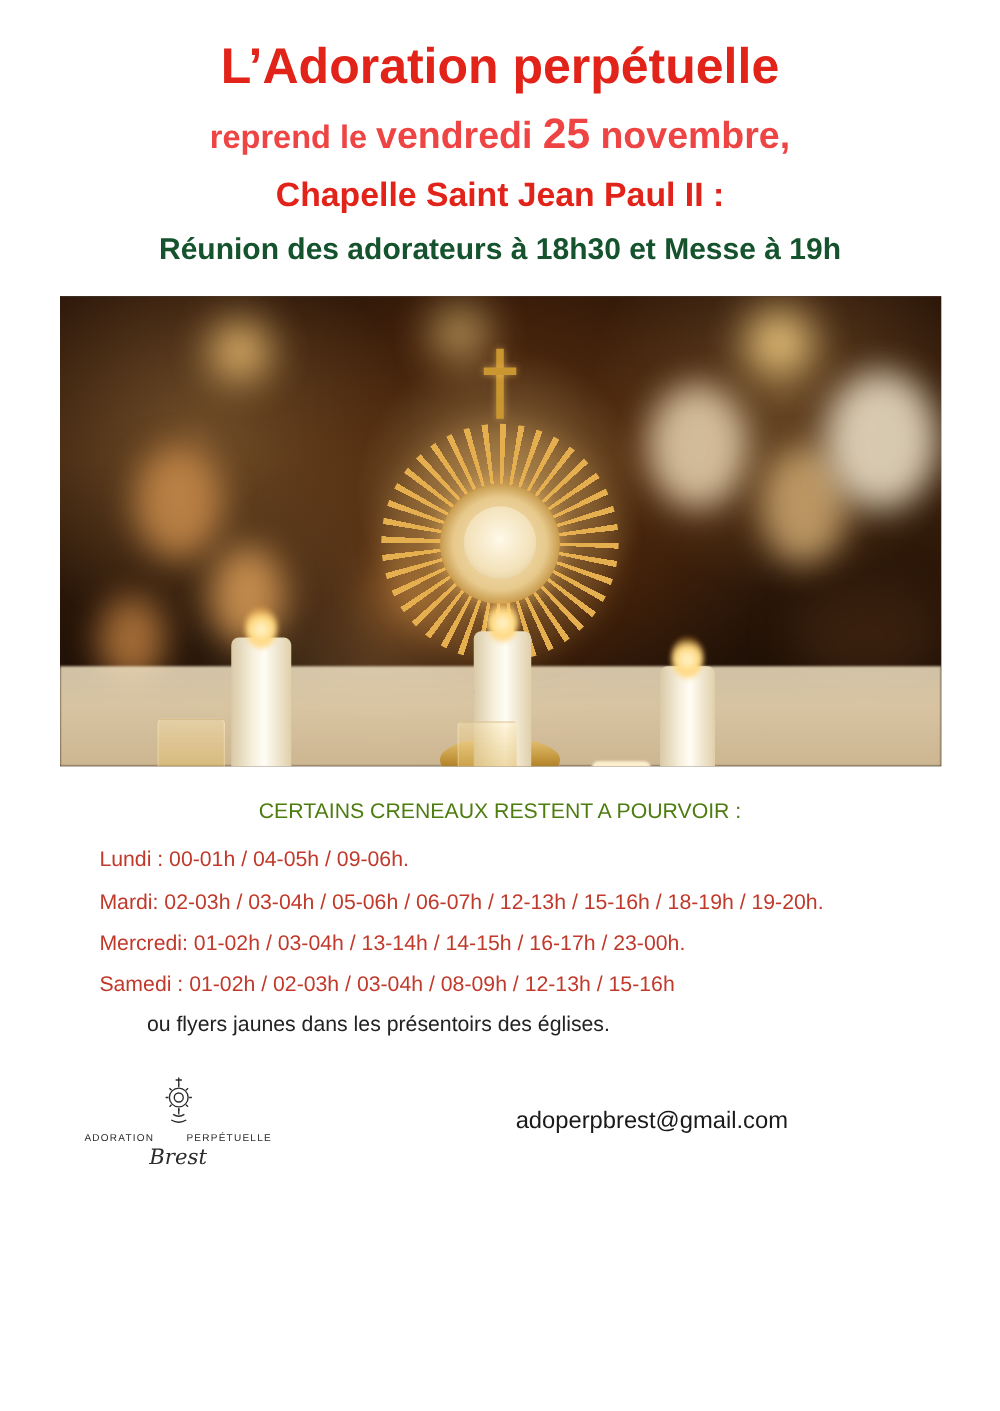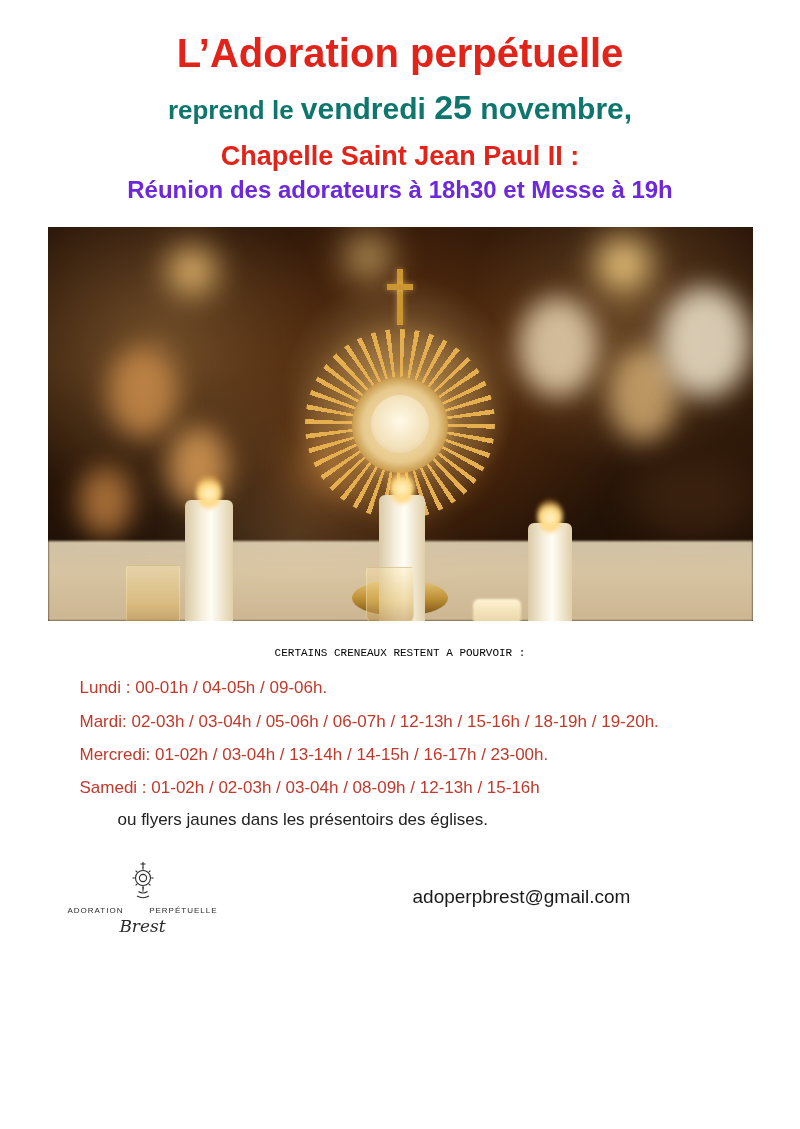--- a/index.html
+++ b/index.html
@@ -37,41 +37,41 @@
     font-size: 40px;
     line-height: 1.18;
     margin-top: 8px;
     color: #e2231a;
     font-weight: bold;
   }
   .title-2 {
     font-size: 30px;
     line-height: 1.35;
     margin-top: 8px;
-    color: #0f766e;
+    color: #ef4444;
     font-weight: bold;
   }
   .title-2 .small-lead {
     font-size: 26px;
   }
   .title-2 .date-big {
     font-size: 34px;
   }
   .title-3 {
     font-size: 27px;
     line-height: 1.3;
     margin-top: 8px;
     color: #e2231a;
     font-weight: bold;
   }
   .title-4 {
     font-size: 24px;
     line-height: 1.3;
-    margin-top: 0;
-    color: #6d28d9;
+    margin-top: 10px;
+    color: #14532d;
     font-weight: bold;
   }
 
   
   .photo-wrap {
     margin-top: 22px;
     width: 705px;
     height: 455px;
     position: relative;
     overflow: hidden;
@@ -243,23 +243,22 @@
     border-radius: 6px;
     background: linear-gradient(180deg, #fff3d2 0%, #e7d2a4 100%);
     filter: blur(1px);
   }
 
   
   .notice {
     margin-top: 26px;
     width: 705px;
     text-align: center;
-    font-size: 11px;
-    color: #000000;
-    font-family: Liberation Mono, monospace;
+    font-size: 17px;
+    color: #4d7c0f;
   }
   .slots {
     width: 705px;
     margin-top: 12px;
     color: #c0392b;
     font-size: 17px;
     line-height: 1.95;
     text-align: left;
     padding-left: 32px;
     box-sizing: border-box;

